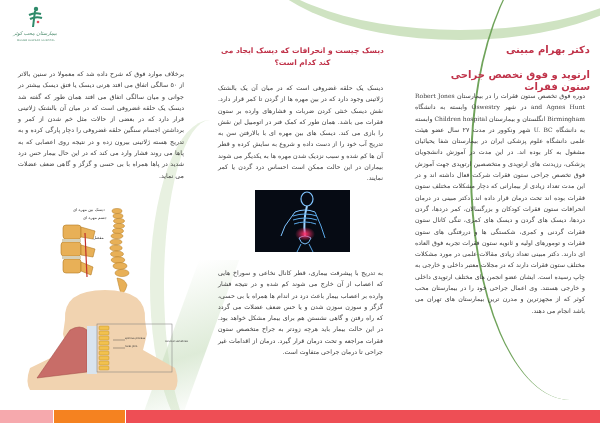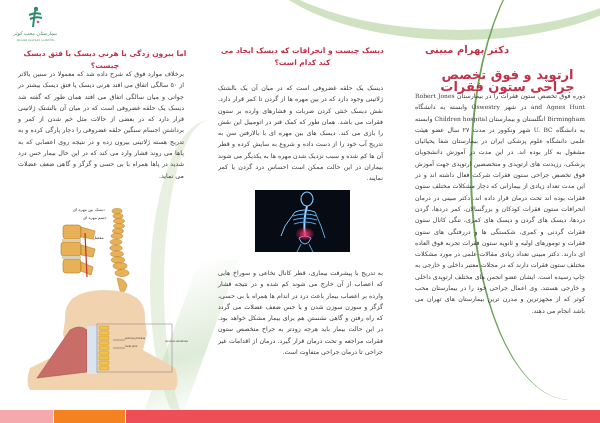--- a/index.html
+++ b/index.html
@@ -43,22 +43,22 @@
   }
   .body-text { position: absolute; font-size: 6.3px; line-height: 11.3px; color: #3c3c3c; }
 
   .left-heading { left: 20px; top: 48px; width: 170px; }
   .left-body { left: 18px; top: 68px; width: 166px; }
 
   .mid-heading { left: 20px; top: 45px; width: 165px; }
   .mid-body1 { left: 18px; top: 82px; width: 165px; }
   .mid-body2 { left: 18px; top: 267px; width: 165px; }
 
-  .right-title { left: 25px; top: 44px; width: 165px; font-size: 10px; color: #c0334a; font-weight: bold; text-align: left; }
-  .right-subtitle { left: 25px; top: 69px; width: 165px; font-size: 13px; color: #c0334a; font-weight: bold; text-align: center; }
+  .right-title { left: 25px; top: 44px; width: 165px; font-size: 10px; color: #c0334a; font-weight: bold; text-align: right; }
+  .right-subtitle { left: 25px; top: 69px; width: 165px; font-size: 10px; color: #c0334a; font-weight: bold; text-align: right; }
   .right-body { left: 15px; top: 90px; width: 170px; }
   .latin { font-family: "DejaVu Serif", serif; font-size: 6px; direction: ltr; unicode-bidi: embed; }
 
   
   .img-spine { position: absolute; left: 55px; top: 205px; width: 85px; height: 90px; }
   .img-neck  { position: absolute; left: 25px; top: 290px; width: 155px; height: 100px; }
   .img-xray  { position: absolute; left: 255px; top: 190px; width: 95px; height: 62px; background: #060b14; }
 
   .spine-label { position: absolute; font-size: 4px; color: #333; white-space: nowrap; }
 
@@ -81,21 +81,20 @@
       <circle cx="10" cy="3" r="2.2" fill="#2e8a6a"></circle>
       <path d="M3 9 Q9 6 15 8" stroke="#2e8a6a" stroke-width="2" fill="none"></path>
       <path d="M4 13 Q10 10 16 12" stroke="#2e8a6a" stroke-width="2" fill="none"></path>
       <path d="M9 5 L7 21" stroke="#2e8a6a" stroke-width="2"></path>
       <circle cx="12" cy="16" r="1.3" fill="#e05060"></circle>
     </svg>
     <div class="logo-text">بیمارستان محب کوثر</div>
     <div class="logo-sub">MOHEB KOWSAR HOSPITAL</div>
   </div>
 
-  <h2 class="heading left-heading">اما بیرون زدگی یا هرنی دیسک یا فتق دیسک چیست؟</h2>
   <p class="body-text left-body">برخلاف موارد فوق که شرح داده شد که معمولا در سنین بالاتر از ۵۰ سالگی اتفاق می افتد هرنی دیسک یا فتق دیسک بیشتر در جوانی و میان سالگی اتفاق می افتد همان طور که گفته شد دیسک یک حلقه غضروفی است که در میان آن بالشتک ژلاتینی قرار دارد که در بعضی از حالات مثل خم شدن از کمر و برداشتن اجسام سنگین حلقه غضروفی را دچار پارگی کرده و به تدریج هسته ژلاتینی بیرون زده و در نتیجه روی اعصابی که به پاها می روند فشار وارد می کند که در این حال بیمار حس درد شدید در پاها همراه با بی حسی و گزگز و گاهی ضعف عضلات می نماید.</p>
 
   <div class="img-spine">
     <svg width="85" height="90" viewBox="0 0 85 90">
 
       <g fill="#e8b057" stroke="#b27a22" stroke-width="0.6">
         <rect x="8" y="20" width="18" height="14" rx="3"></rect>
         <rect x="6" y="37" width="20" height="14" rx="3"></rect>
         <rect x="8" y="54" width="18" height="14" rx="3"></rect>
         <path d="M26 22 L40 26 L38 34 L26 32 Z"></path>

